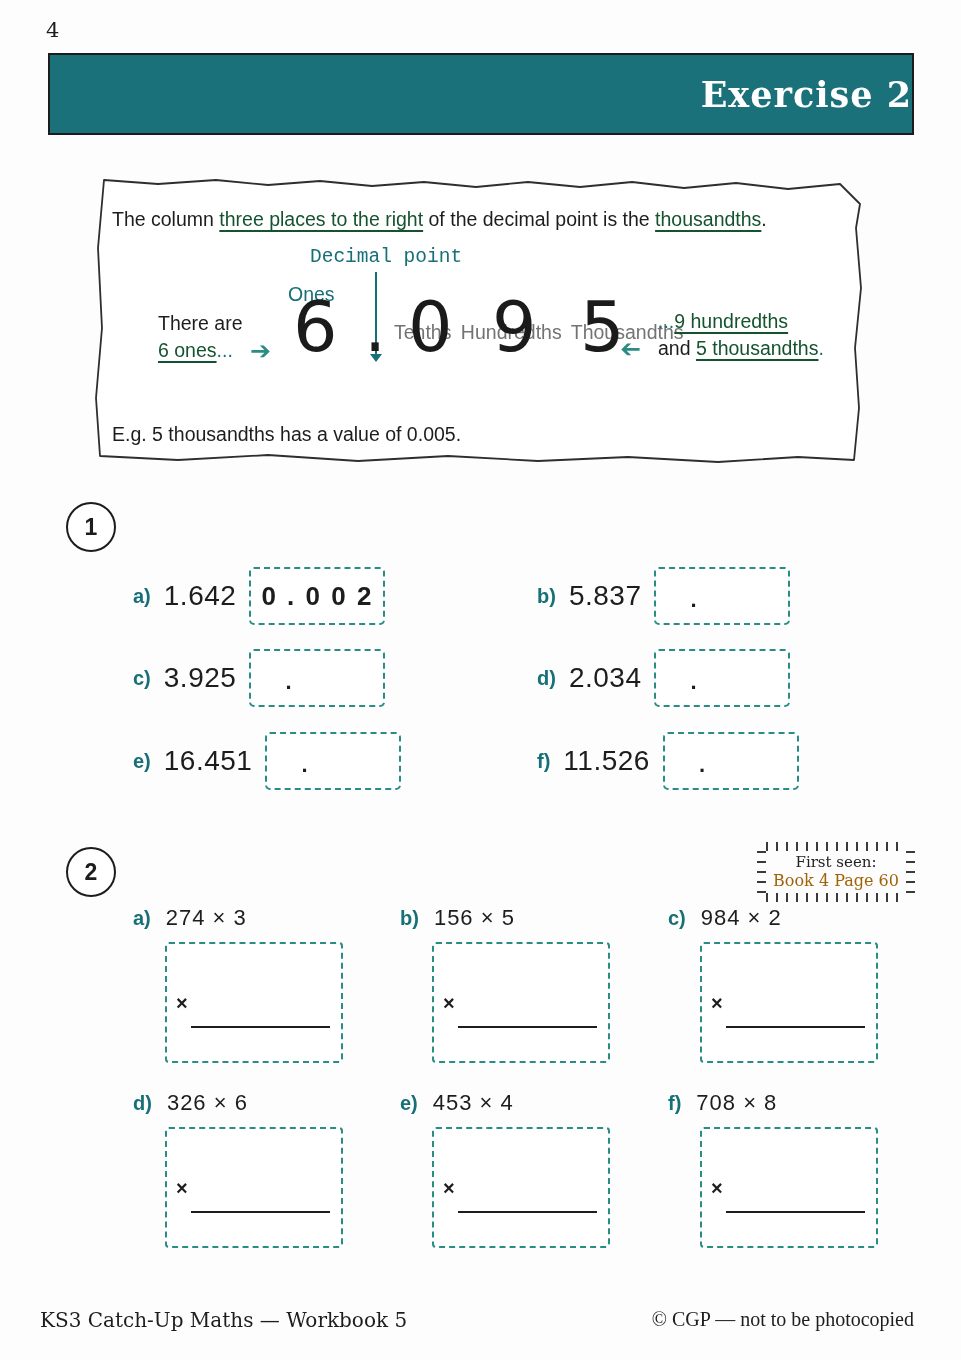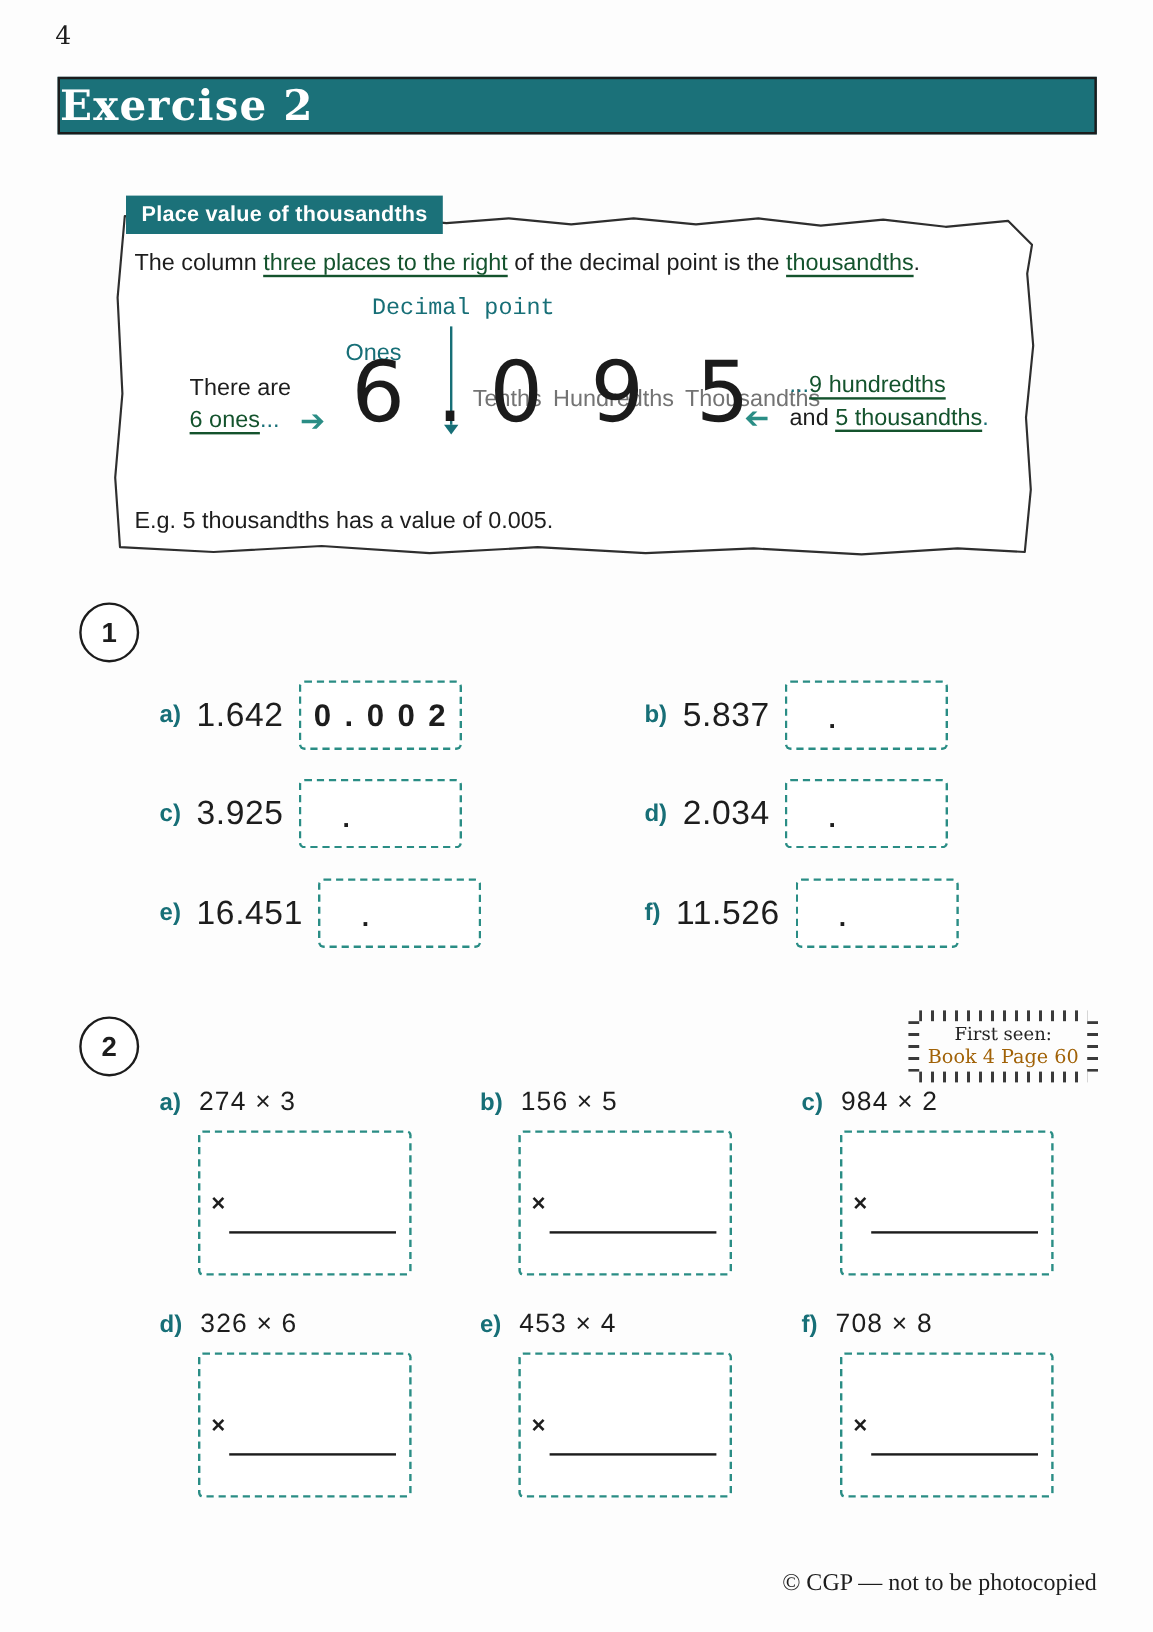--- a/index.html
+++ b/index.html
@@ -10,23 +10,23 @@
   }
   .teal { color:#176f77; }
   .u-teal {
     color:#14532d;
     text-decoration:underline; text-decoration-thickness:2px; text-underline-offset:4px;
   }
 
   
   .page-number { position:absolute; left:46px; top:18px; font-size:21px; font-family:"DejaVu Serif", serif; }
   .exercise-bar {
-    position:absolute; left:48px; top:64px; width:866px; height:48px;
+    position:absolute; left:48px; top:53px; width:866px; height:82px;
     background:#1b7179; border:2px solid #1c1c1c;
-    display:flex; align-items:center; justify-content:flex-start;
+    display:flex; align-items:center; justify-content:flex-end;
   }
   .exercise-bar h1 { color:#ffffff; font-family:"DejaVu Serif", serif; font-size:35px; font-weight:bold; letter-spacing:1px; }
 
   
   .info-box { position:absolute; left:88px; top:168px; width:784px; height:300px; }
   .info-box svg.torn { position:absolute; left:0; top:0; }
   .info-label {
     position:absolute; left:17px; top:-5px; background:#1b7179; color:#fff;
     font-size:18px; font-weight:bold; padding:5px 13px 6px; letter-spacing:.2px;
   }
@@ -119,21 +119,20 @@
   </div>
 
   <div class="info-box">
     <svg class="torn" width="784" height="300" viewBox="0 0 784 300">
       <path d="M 16 12 L 10 80 L 14 160 L 8 230 L 12 288
                L 90 292 L 180 287 L 270 293 L 360 288 L 450 293 L 540 289 L 630 294 L 710 289 L 766 292
                L 771 240 L 767 180 L 773 120 L 768 60 L 772 36 L 752 16
                L 700 21 L 648 15 L 596 20 L 544 14 L 492 19 L 440 14 L 388 19 L 336 14 L 284 18 L 232 13 L 180 17 L 128 12 L 70 16 Z" fill="#ffffff" stroke="#2e2e2e" stroke-width="1.8" stroke-linejoin="round"></path>
     </svg>
 
-    <div class="info-label">Place value of thousandths</div>
 
     <div class="info-intro"><span>The column </span><span class="u-teal">three places to the right</span><span> of the decimal point is the </span><span class="u-teal">thousandths</span><span>.</span></div>
 
     <div class="decimal-label">Decimal point</div>
     <div class="v-arrow-line"></div>
     <div class="v-arrow-head"></div>
 
     <div class="col-ones">Ones</div>
     <div class="col-right">Tenths Hundredths Thousandths</div>
 
@@ -272,15 +271,16 @@
     <div class="q2-head">
         <span class="item-label">f)</span>
         <span class="q2-expr">708 × 8</span>
       </div>
     <div class="mult-box">
       <span class="mult-sign">×</span>
       <div class="mult-line"></div>
     </div>
   </div>
 
+  <div class="footer-left">KS3 Catch-Up Maths — Workbook 5</div>
   <div class="footer-right">© CGP — not to be photocopied</div>
 
 </div>
 
 </body></html>

